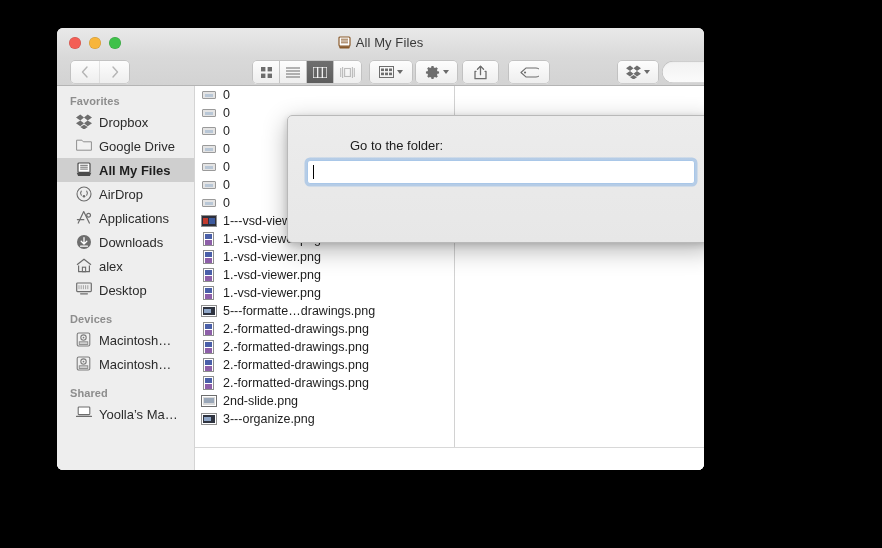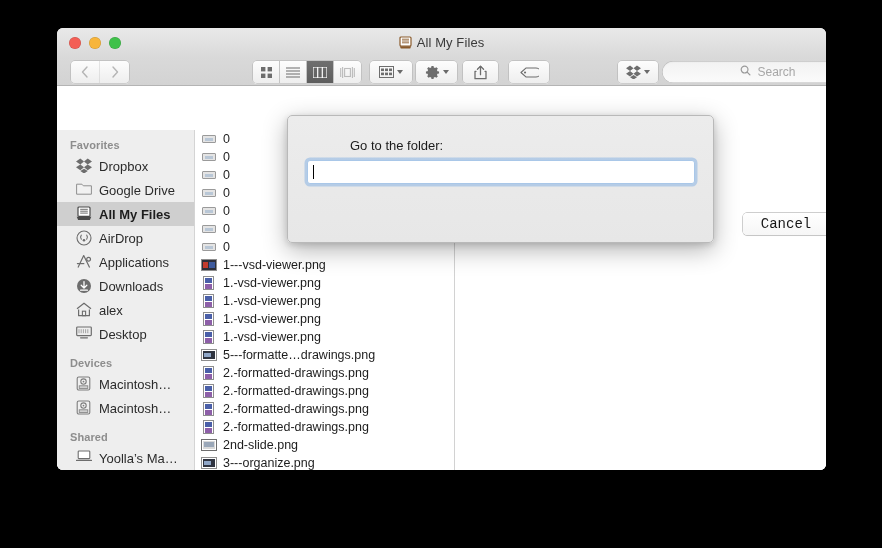--- a/index.html
+++ b/index.html
@@ -5,21 +5,21 @@
   html,body{margin:0;padding:0;}
   body{
     width:882px;height:548px;background:#000;overflow:hidden;
     font-family:"Liberation Sans","DejaVu Sans",sans-serif;
     -webkit-font-smoothing:antialiased;
   }
   .screen{position:relative;width:882px;height:548px;}
 
   
   .window{
-    position:absolute;left:57px;top:28px;width:769px;height:442px;
+    position:absolute;left:57px;top:28px;width:647px;height:442px;
     background:#fff;border-radius:6px;overflow:hidden;
     box-shadow:0 8px 30px rgba(0,0,0,.55), 0 0 0 .5px rgba(0,0,0,.35);
   }
 
   
   .chrome{
     position:absolute;left:0;top:0;width:100%;height:58px;
     background:linear-gradient(to bottom,#e9e9e9 0%,#d9d9d9 52%,#d3d3d3 100%);
     border-bottom:1px solid #b4b4b4;
     box-sizing:border-box;
@@ -70,21 +70,21 @@
 
   .searchfield{
     position:absolute;left:605px;top:3px;width:212px;height:22px;border-radius:11px;
     background:linear-gradient(to bottom,#f2f2f2,#fbfbfb);
     box-shadow:inset 0 0 0 .5px #b6b6b6, inset 0 1px 2px rgba(0,0,0,.06);
     display:flex;align-items:center;justify-content:center;gap:6px;
     font-size:12px;color:#a7a7a7;box-sizing:border-box;
   }
 
   
-  .wbody{position:absolute;left:0;top:58px;width:100%;height:384px;background:#fff;margin-top:44px;}
+  .wbody{position:absolute;left:0;top:58px;width:100%;height:384px;background:#fff;}
 
   .sidebar{
     position:absolute;left:0;top:0;width:138px;height:100%;
     background:#eeeeee;border-right:1px solid #d4d4d4;box-sizing:border-box;
     padding-top:9px;overflow:hidden;
   }
   .sb-head{
     font-size:11px;color:#8d8d8d;font-weight:bold;padding:0 0 3px 13px;letter-spacing:.1px;
   }
   .sb-item{

